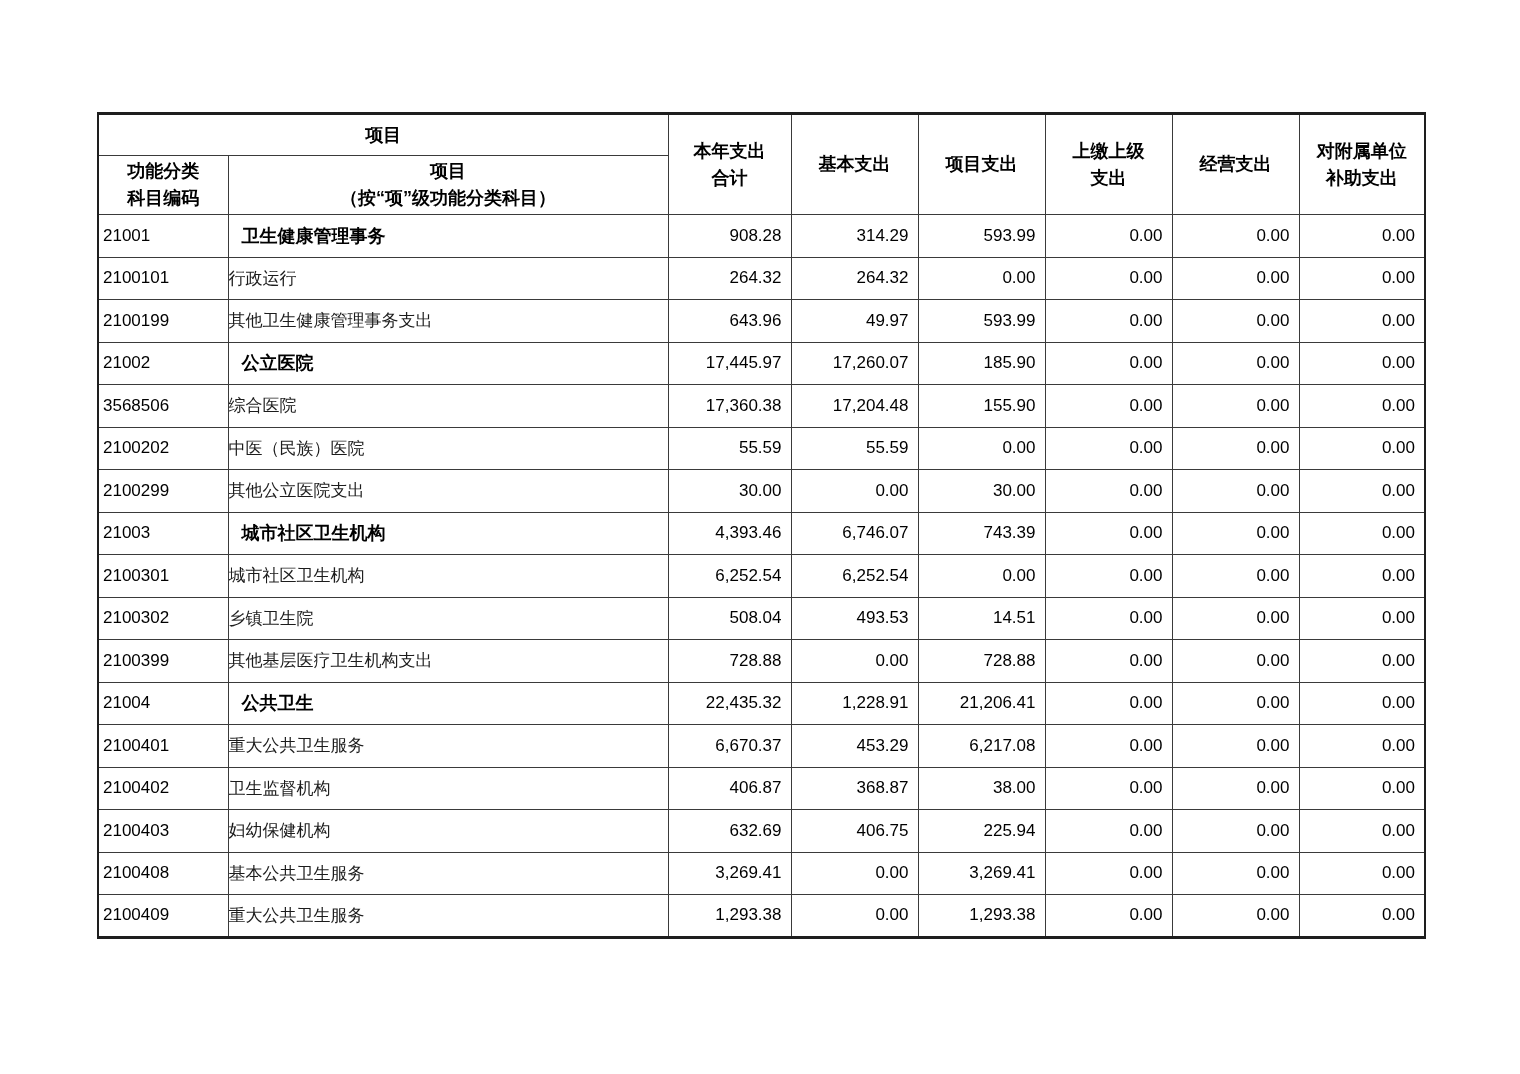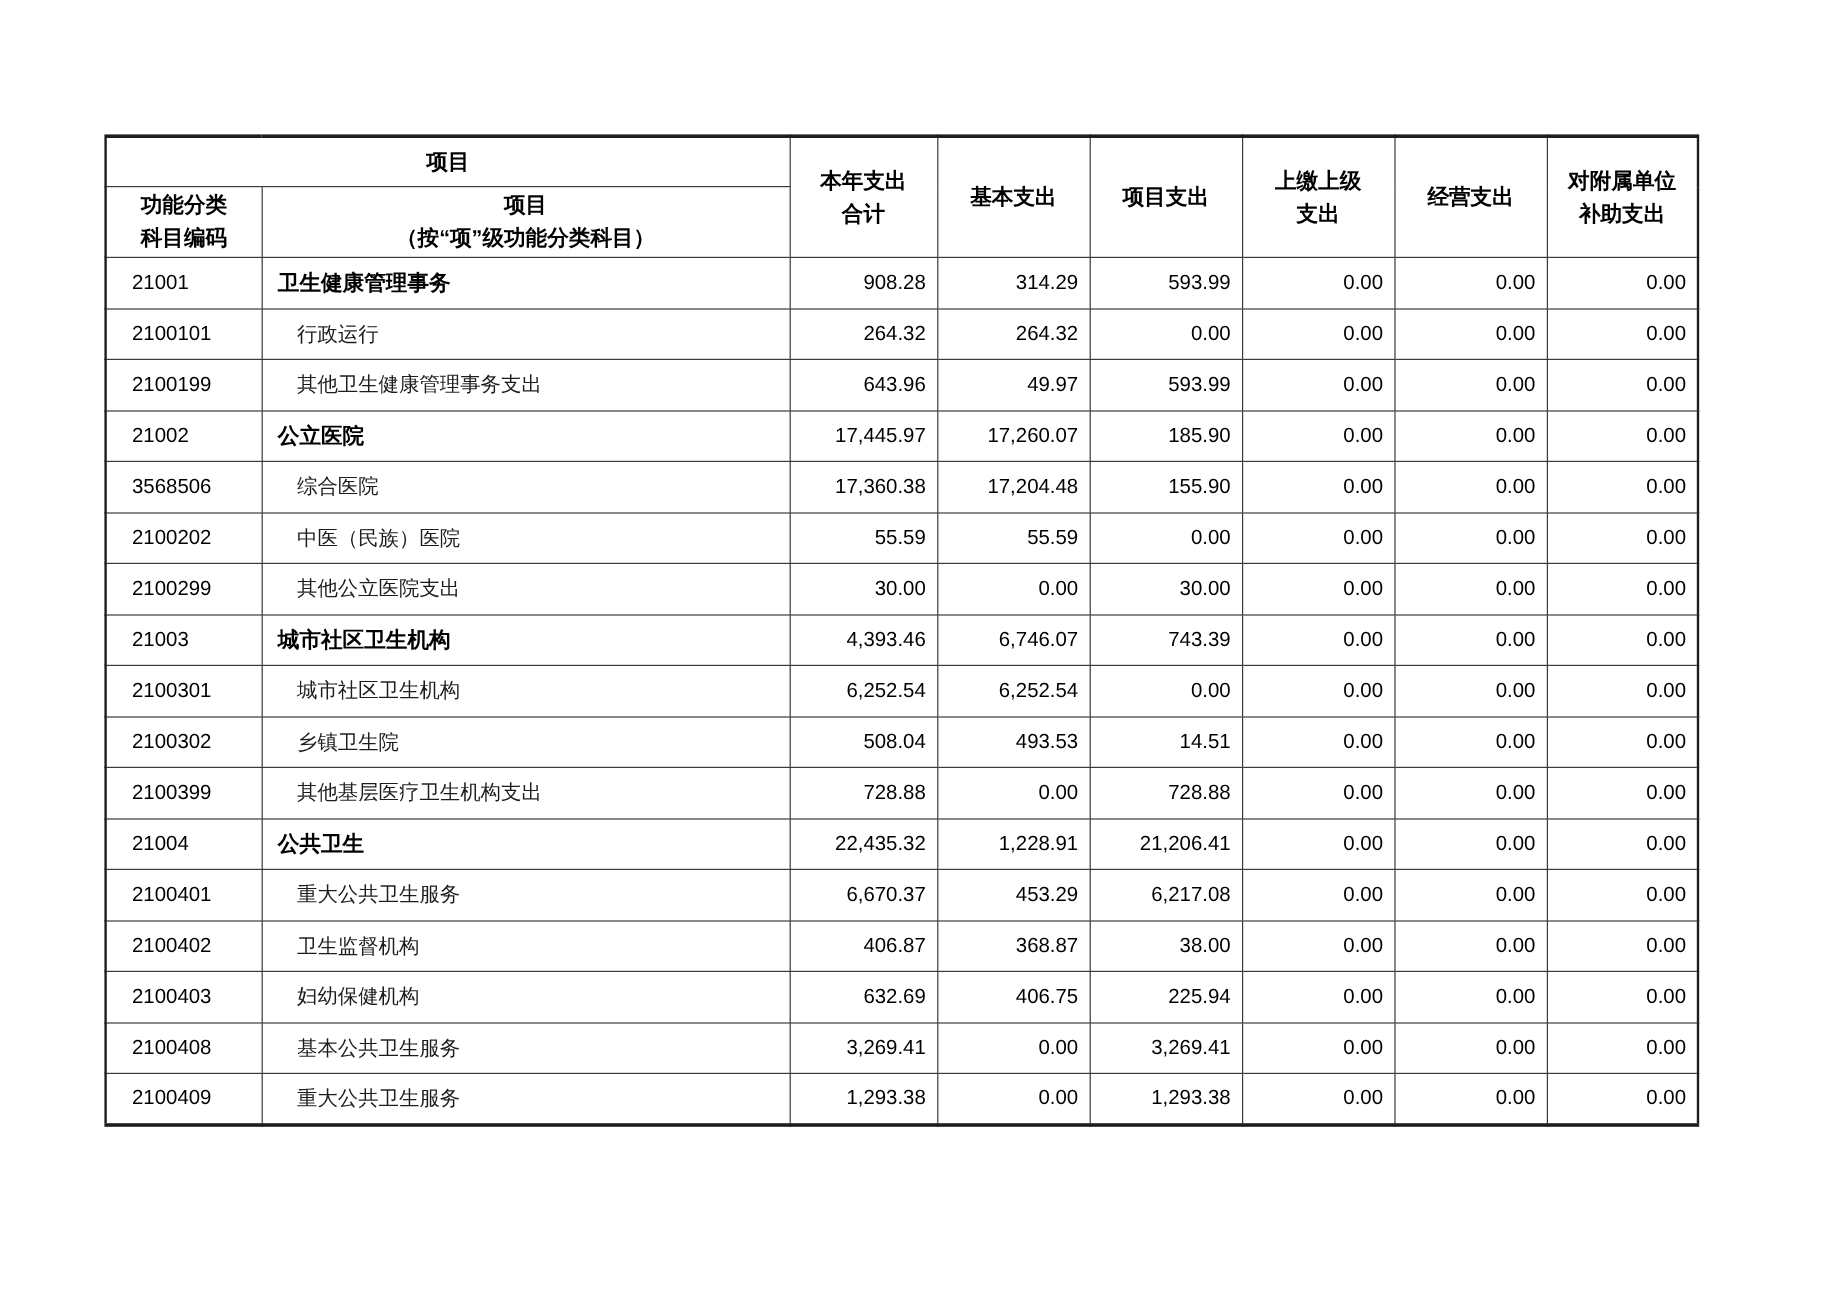--- a/index.html
+++ b/index.html
@@ -10,21 +10,21 @@
   .page {
     position: relative;
     width: 1520px;
     height: 1074px;
     background: #ffffff;
     overflow: hidden;
     font-family: "Liberation Sans", sans-serif;
   }
   table.budget-table {
     position: absolute;
-    left: 87px;
+    left: 97px;
     top: 112px;
     width: 1327px;
     border-collapse: collapse;
     table-layout: fixed;
     border: 2px solid #1e1e1e;
     border-top-width: 3px;
     border-bottom-width: 3px;
   }
   .budget-table th,
   .budget-table td {
@@ -42,37 +42,36 @@
     font-weight: bold;
     font-size: 18px;
     text-align: center;
     vertical-align: middle;
     line-height: 1.5;
   }
   td.code {
     font-size: 17px;
     text-align: left;
     vertical-align: middle;
-    padding-left: 21px;
+    padding-left: 4px;
     font-family: "Liberation Sans", sans-serif;
   }
   td.name {
     text-align: left;
     vertical-align: middle;
   }
   td.name.parent {
     font-weight: bold;
     font-size: 18px;
     padding-left: 13px;
     font-family: Liberation Serif, serif;
   }
   td.name.child {
     font-weight: normal;
     font-size: 17px;
-    padding-left: 29px;
     font-family: "Liberation Serif", serif;
     color: #1c1c1c;
   }
   td.num {
     font-size: 17px;
     text-align: right;
     vertical-align: middle;
     padding-right: 9px;
     font-family: "Liberation Sans", sans-serif;
   }

